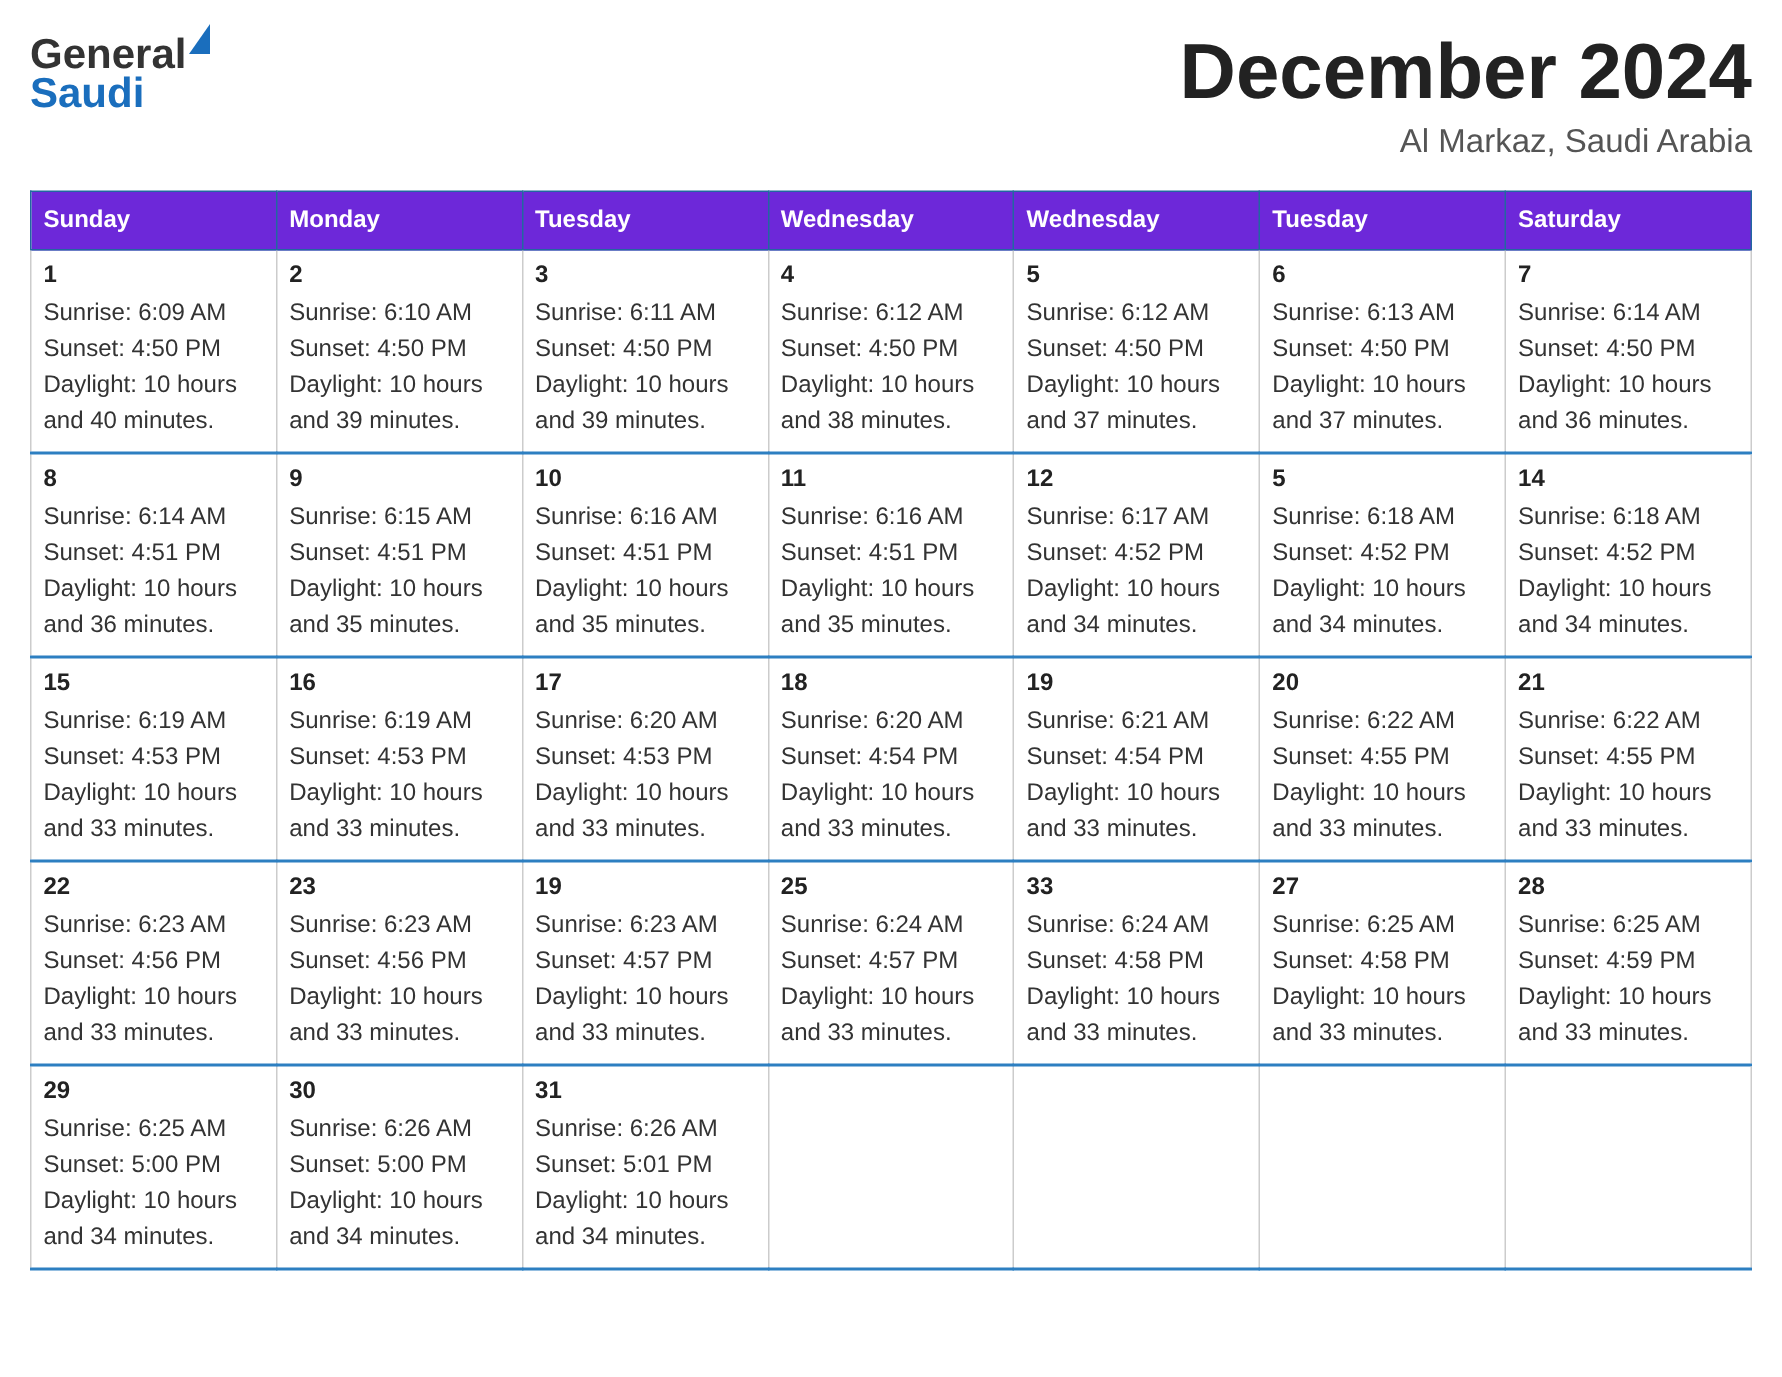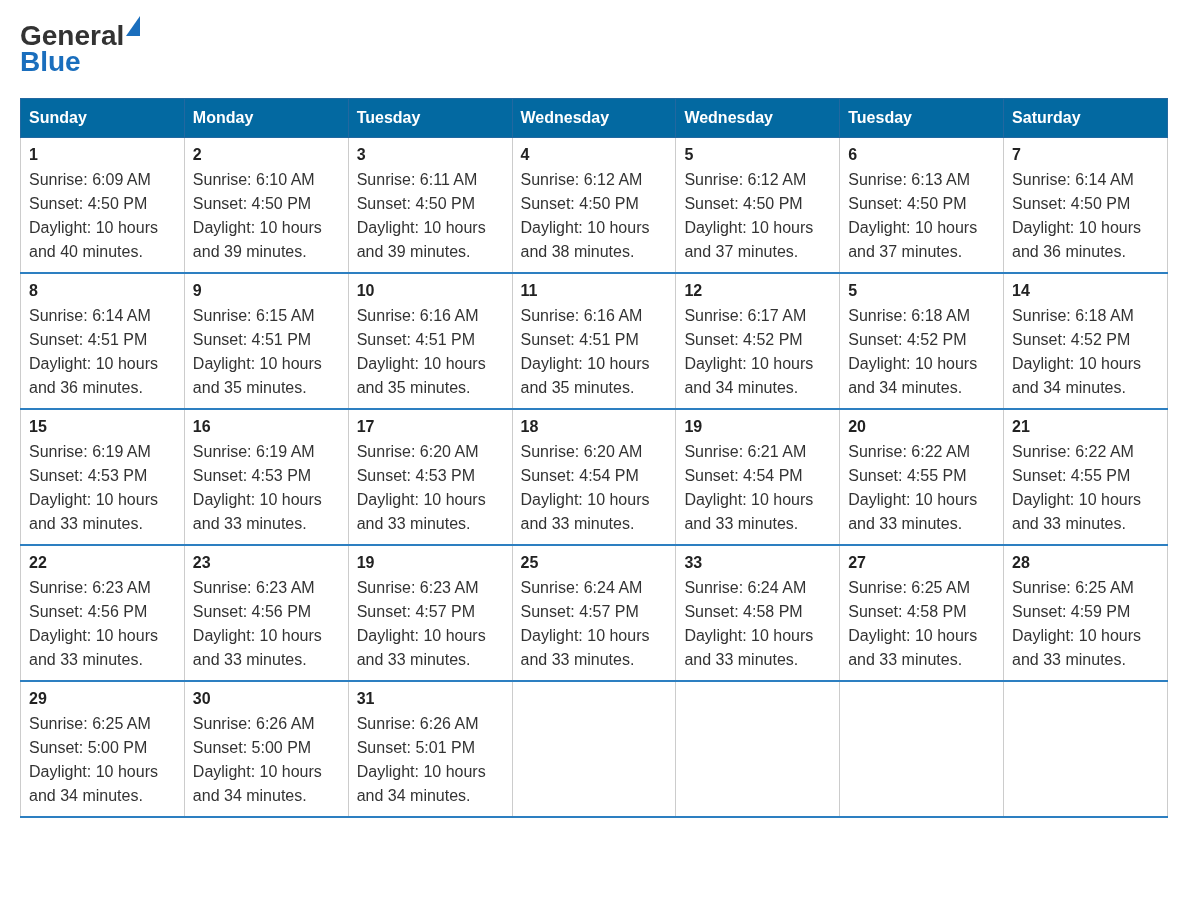--- a/index.html
+++ b/index.html
@@ -62,21 +62,21 @@
       font-size: 22px;
       color: #555;
       margin-top: 4px;
     }
     table {
       width: 100%;
       border-collapse: collapse;
       table-layout: fixed;
     }
     thead th {
-      background-color: #0369a1;
+      background-color: #6d28d9;
       color: #fff;
       font-size: 16px;
       font-weight: bold;
       padding: 10px 8px;
       text-align: left;
       border: 1px solid #2268a0;
     }
     tbody td {
       vertical-align: top;
       padding: 8px;
@@ -107,22 +107,26 @@
 </head>
 <body>
 
 <div class="header">
   <div class="logo">
     <div class="logo-block">
       <div class="logo-line1">
         <span class="logo-text-general">General</span>
         <span class="logo-triangle"></span>
       </div>
-      <div class="logo-line2">Blue</div>
+      <div class="logo-line2">Saudi</div>
     </div>
+  </div>
+  <div class="title-block">
+    <div class="month-year">December 2024</div>
+    <div class="location">Al Markaz, Saudi Arabia</div>
   </div>
 </div>
 
 <table>
   <thead>
     <tr>
     <th>Sunday</th>
         <th>Monday</th>
         <th>Tuesday</th>
         <th>Wednesday</th>

